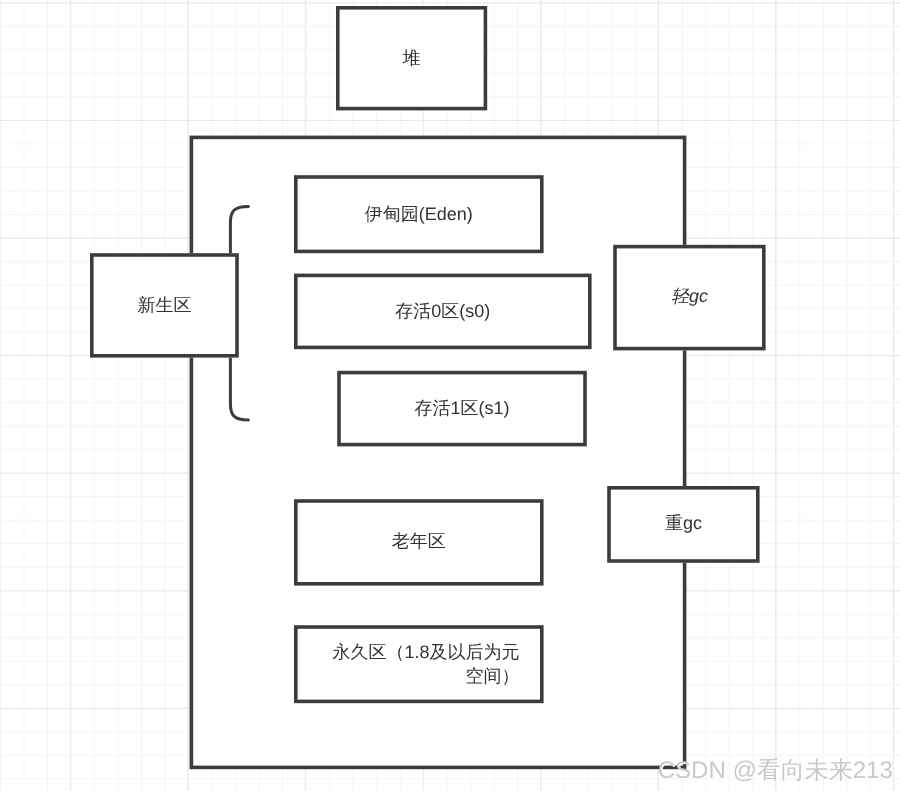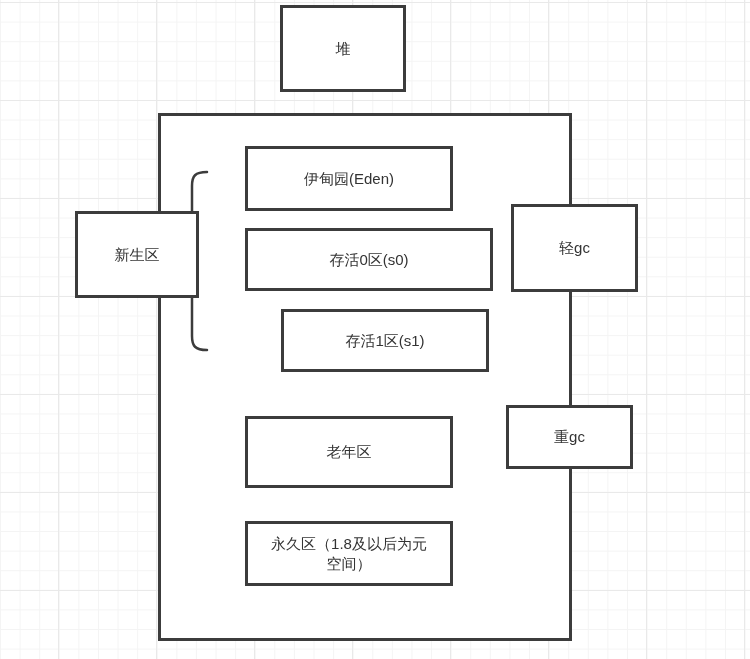--- a/index.html
+++ b/index.html
@@ -37,22 +37,22 @@
   .node .label { display: block; }
 
   .node-heap      { left: 280px; top: 5px;   width: 126px; height: 87px; }
   .node-container { left: 158px; top: 113px; width: 414px; height: 528px; background: #ffffff; }
   .node-new-gen   { left: 43px;  top: 211px; width: 124px; height: 87px; margin-left: 32px; }
   .node-eden      { left: 245px; top: 146px; width: 208px; height: 65px; }
   .node-s0        { left: 245px; top: 228px; width: 248px; height: 63px; }
   .node-s1        { left: 245px; top: 309px; width: 208px; height: 63px; margin-left: 36px; }
   .node-old-gen   { left: 245px; top: 416px; width: 208px; height: 72px; }
   .node-perm-gen  { left: 245px; top: 521px; width: 208px; height: 65px; }
-  .node-perm-gen .label { max-width: 168px; }
-  .node-light-gc  { left: 511px; top: 204px; width: 127px; height: 88px; }
+  .node-perm-gen .label { max-width: 168px; text-align: right; }
+  .node-light-gc  { left: 511px; top: 204px; width: 127px; height: 88px; font-style: italic; }
   .node-heavy-gc  { left: 506px; top: 405px; width: 127px; height: 64px; }
 
   .brace-svg {
     position: absolute;
     left: 160px;
     top: 165px;
     width: 55px;
     height: 195px;
   }
 
@@ -106,14 +106,15 @@
   </div>
 
   <div class="node node-light-gc">
     <span class="label">轻gc</span>
   </div>
 
   <div class="node node-heavy-gc">
     <span class="label">重gc</span>
   </div>
 
+  <div class="watermark">CSDN @看向未来213</div>
 
 </div>
 
 </body></html>

